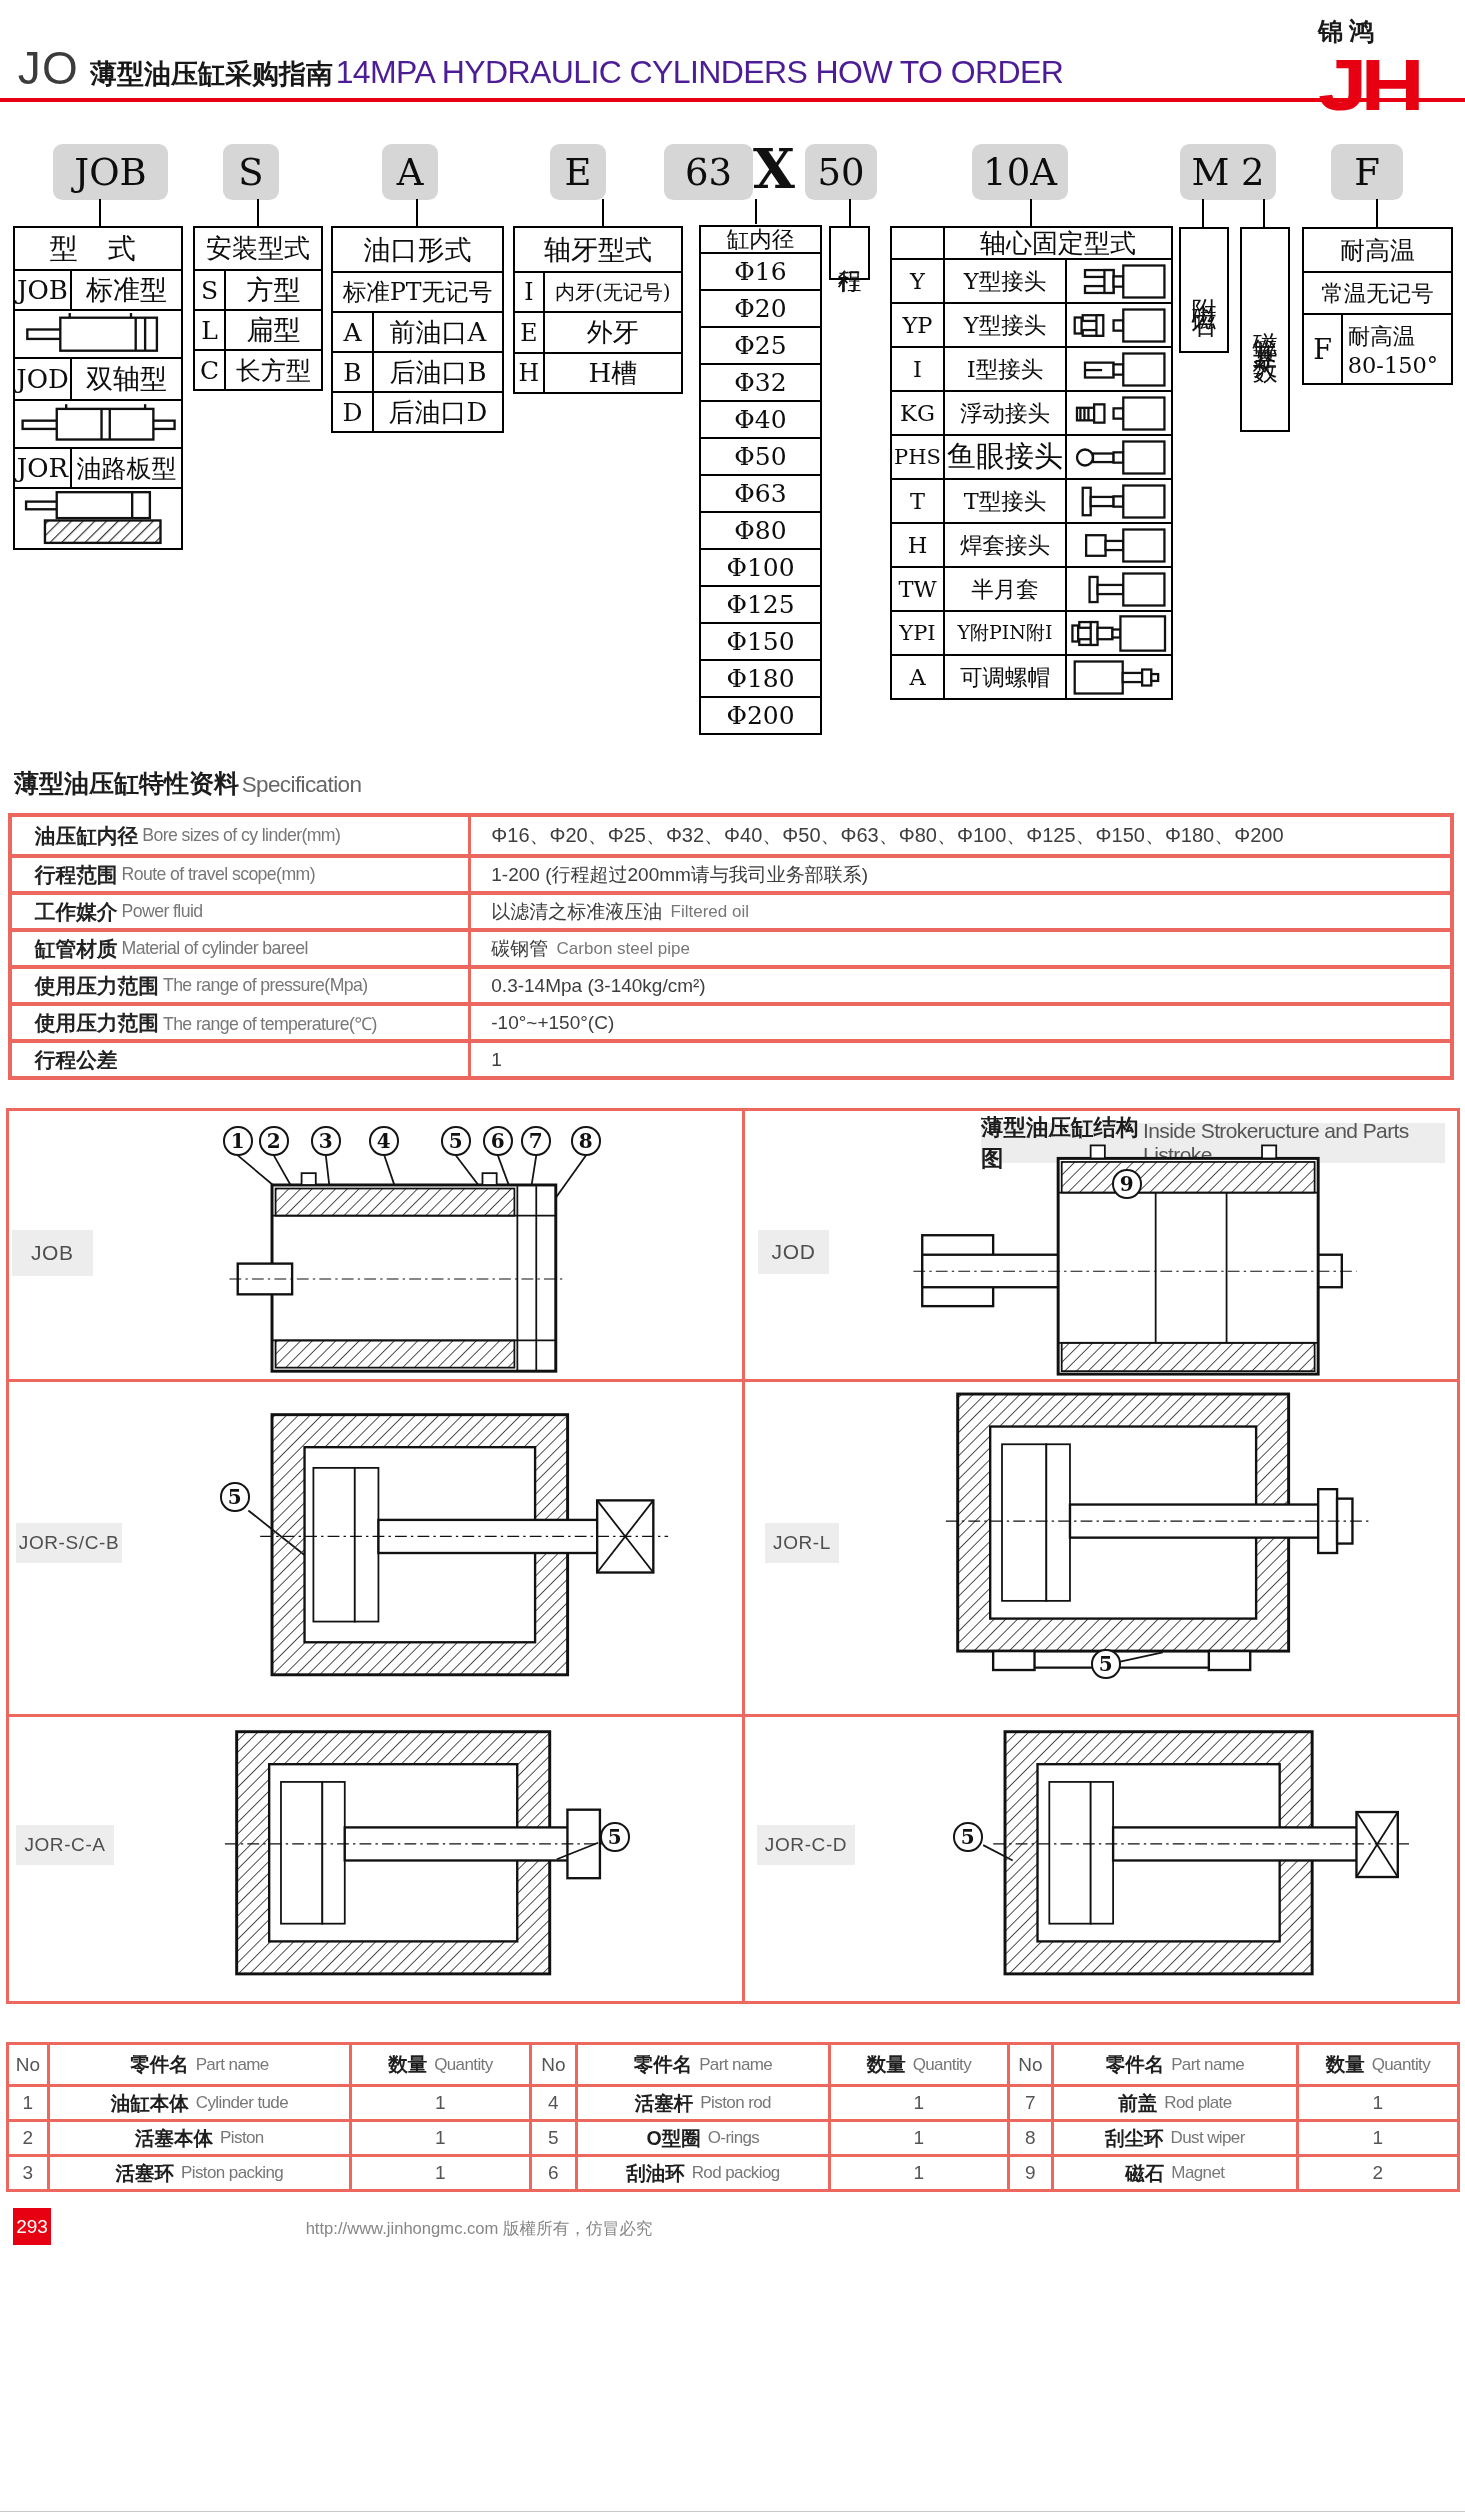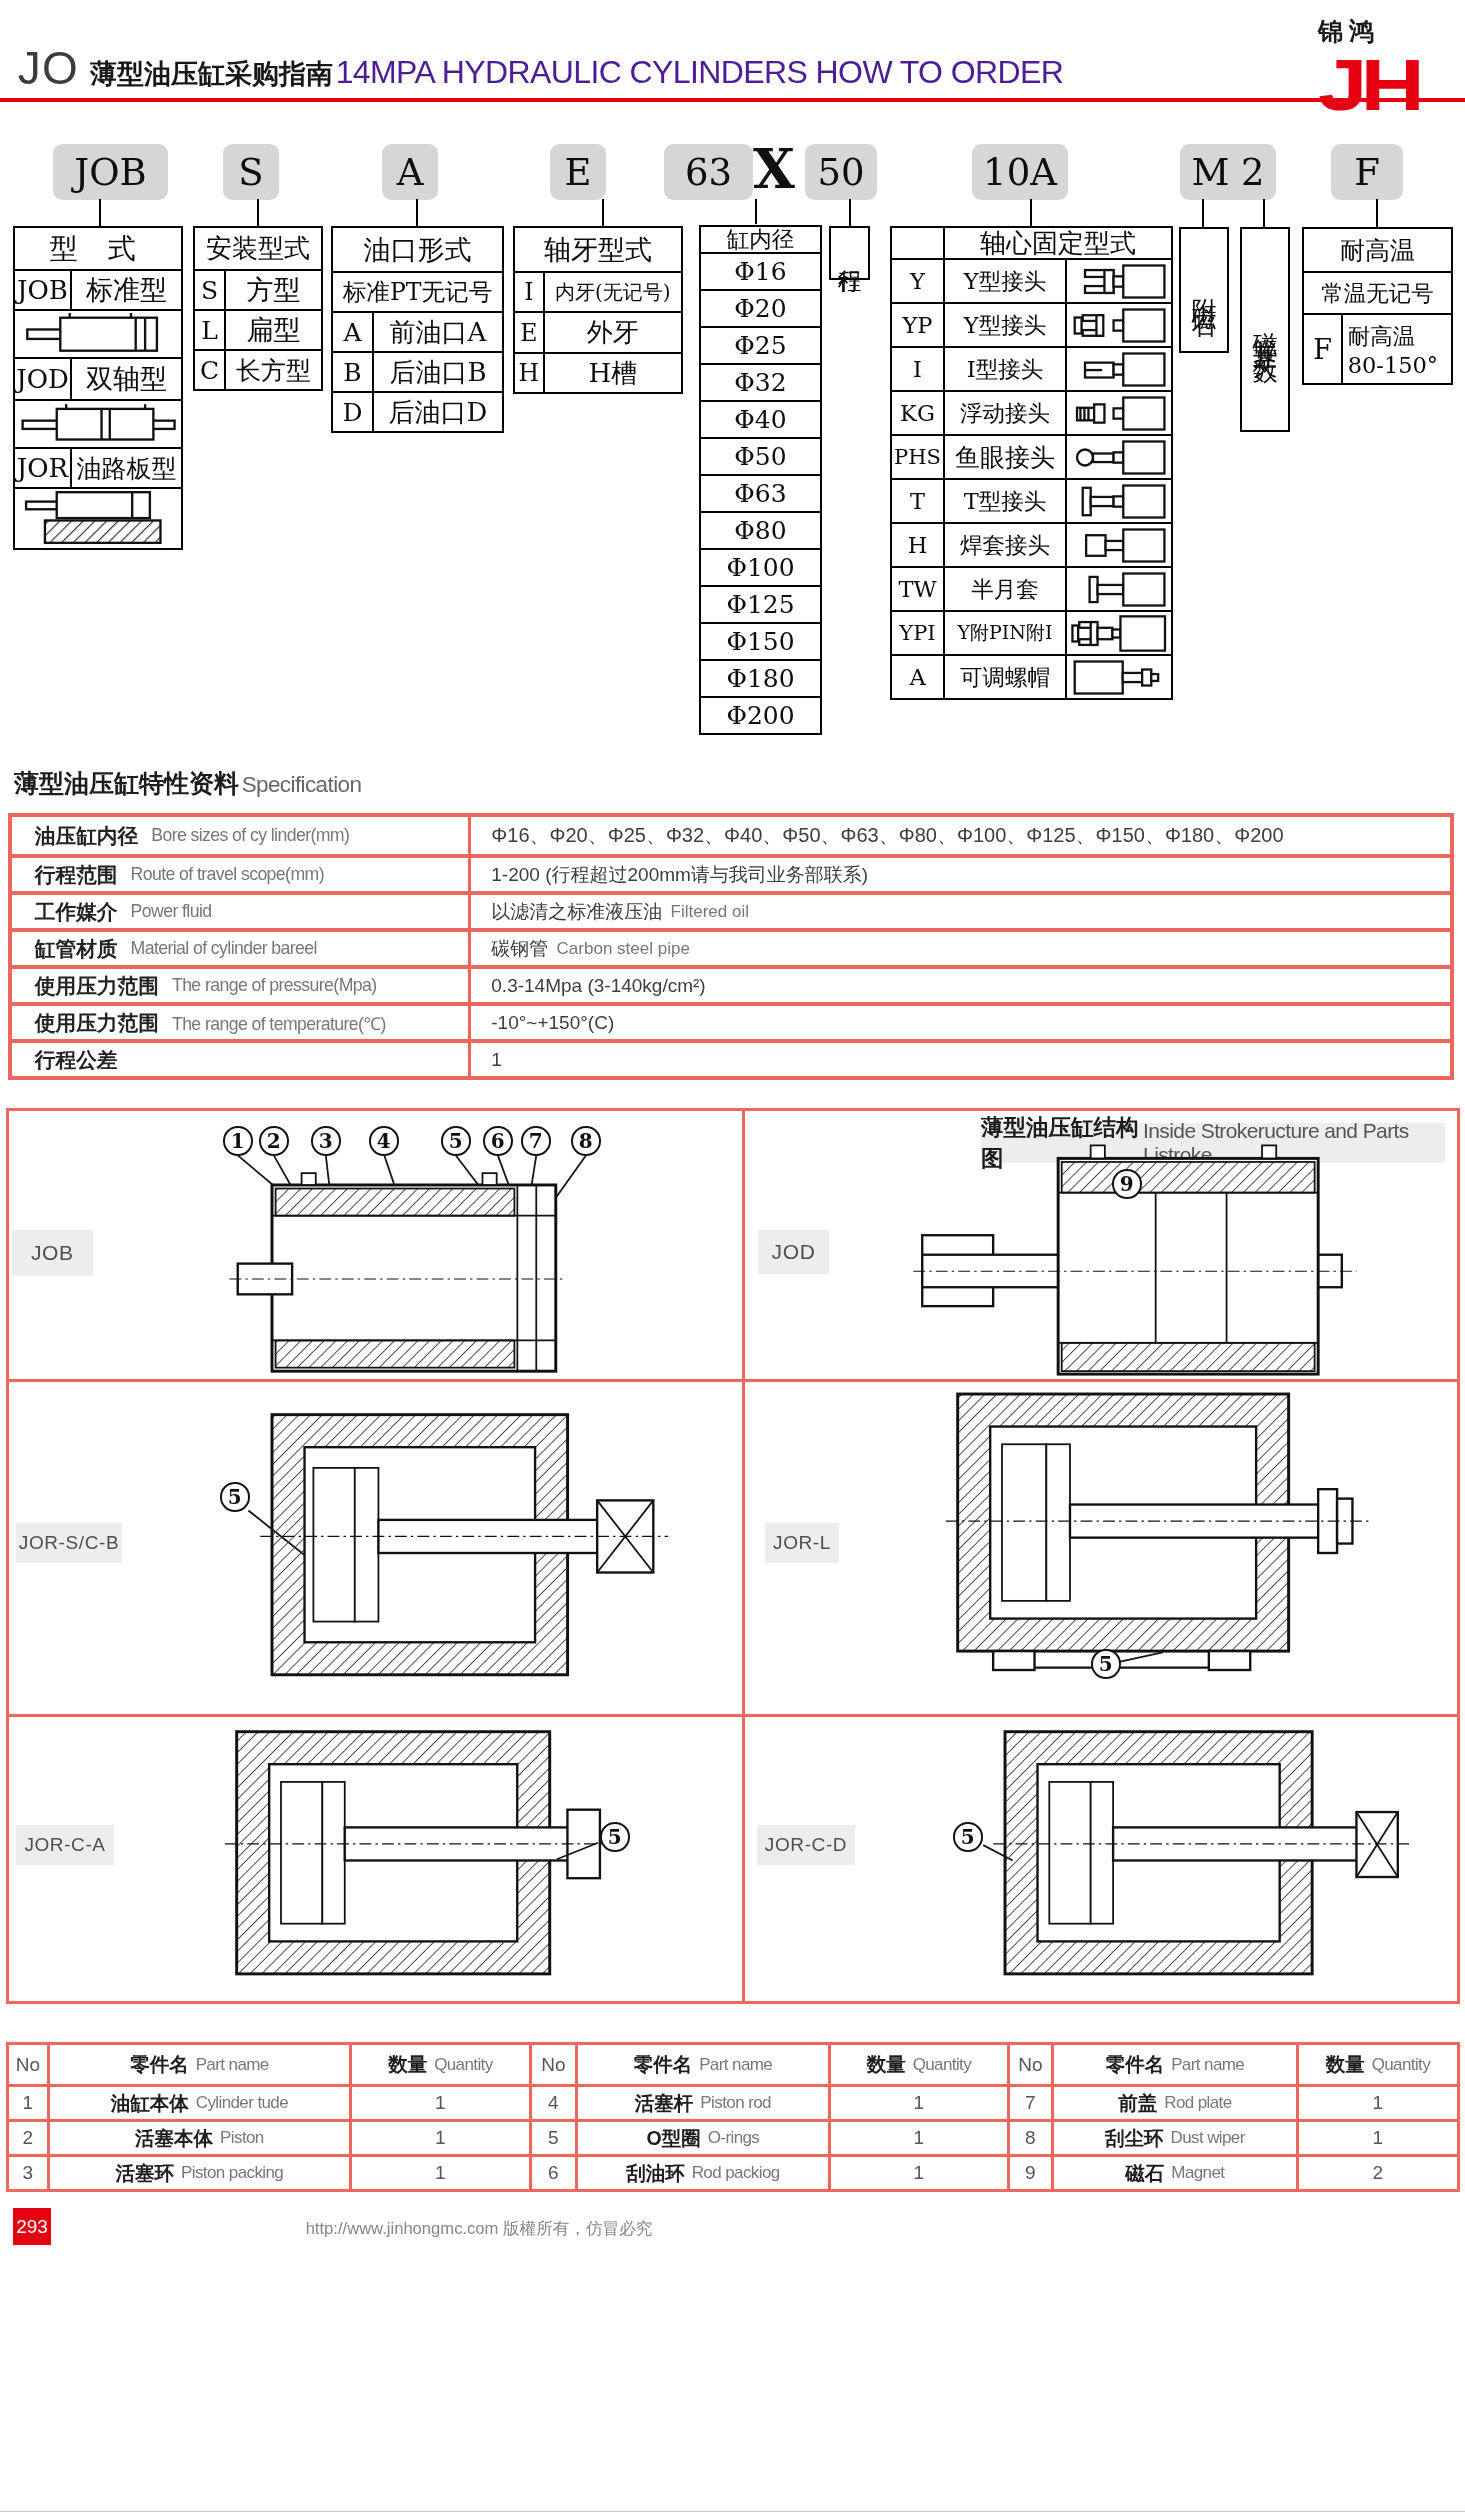--- a/index.html
+++ b/index.html
@@ -32,21 +32,21 @@
   .vbox{position:absolute;border:2.4px solid #000;background:#fff;writing-mode:vertical-rl;
         display:flex;align-items:center;justify-content:center;font-size:25px;letter-spacing:5.9px;
         font-family:"DejaVu Serif","Liberation Serif",serif}
   .brow{display:flex;align-items:center;justify-content:center;border-top:2.4px solid #000;font-size:25px}
   
   .spec-t-cn{font-size:25px;font-weight:bold;color:#1c1c1c}
   .spec-t-en{font-size:22.5px;color:#666;letter-spacing:-0.6px}
   .stable{position:absolute;border:4.1px solid #ec685e;background:#fff}
   .stable .r{display:flex;align-items:stretch;border-top:4.1px solid #ec685e;height:37px}
   .stable .r:first-child{border-top:none}
-  .stable .lab{width:459px;border-right:3.5px solid #ec685e;display:flex;align-items:center;gap:13px;padding-left:22.5px}
+  .stable .lab{width:459px;border-right:3.5px solid #ec685e;display:flex;align-items:center;gap:4px;padding-left:22.5px}
   .stable .val{flex:1;display:flex;align-items:center;gap:8.3px;padding-left:20px;font-size:19px;color:#3d3d3d}
   .lab-cn{font-size:20.7px;font-weight:bold;color:#222}
   .lab-en{font-size:17.7px;color:#777;letter-spacing:-0.6px}
   .val-en{font-size:17px;color:#777}
   
   .sbox{position:absolute;border:3px solid #ec685e;background:#fff}
   .sline{position:absolute;background:#ec685e}
   .badge{position:absolute;background:#ededed;color:#4f4f4f;display:flex;align-items:center;justify-content:center;
          font-size:21px;letter-spacing:0.6px}
   .sttl{position:absolute;background:#ededed;display:flex;align-items:center;justify-content:center;gap:2px}
@@ -295,21 +295,21 @@
           <line x1="34" y1="24" x2="34" y2="46"></line>
               <rect x="44" y="18" width="18" height="32"></rect>
           <rect x="78" y="25" width="17" height="18"></rect>
               <rect x="95" y="6" width="72" height="56"></rect>
             </g>
           </svg>
       </div>
     </div>
     <div class="r" style="height:44px">
       <div class="cd" style="width:53px;font-size:21px">PHS</div>
-      <div class="nm" style="font-size:25px">鱼眼接头</div>
+      <div class="nm" style="font-size:29px">鱼眼接头</div>
       <div class="ic" style="width:106px">
         <svg width="100" height="39" viewBox="0 0 175 68">
             <g fill="#fff" stroke="#111" stroke-width="4">
           <circle cx="28" cy="34" r="14"></circle>
               <rect x="42" y="27" width="36" height="15"></rect>
           <rect x="78" y="25" width="17" height="18"></rect>
               <rect x="95" y="6" width="72" height="56"></rect>
             </g>
           </svg>
       </div>

